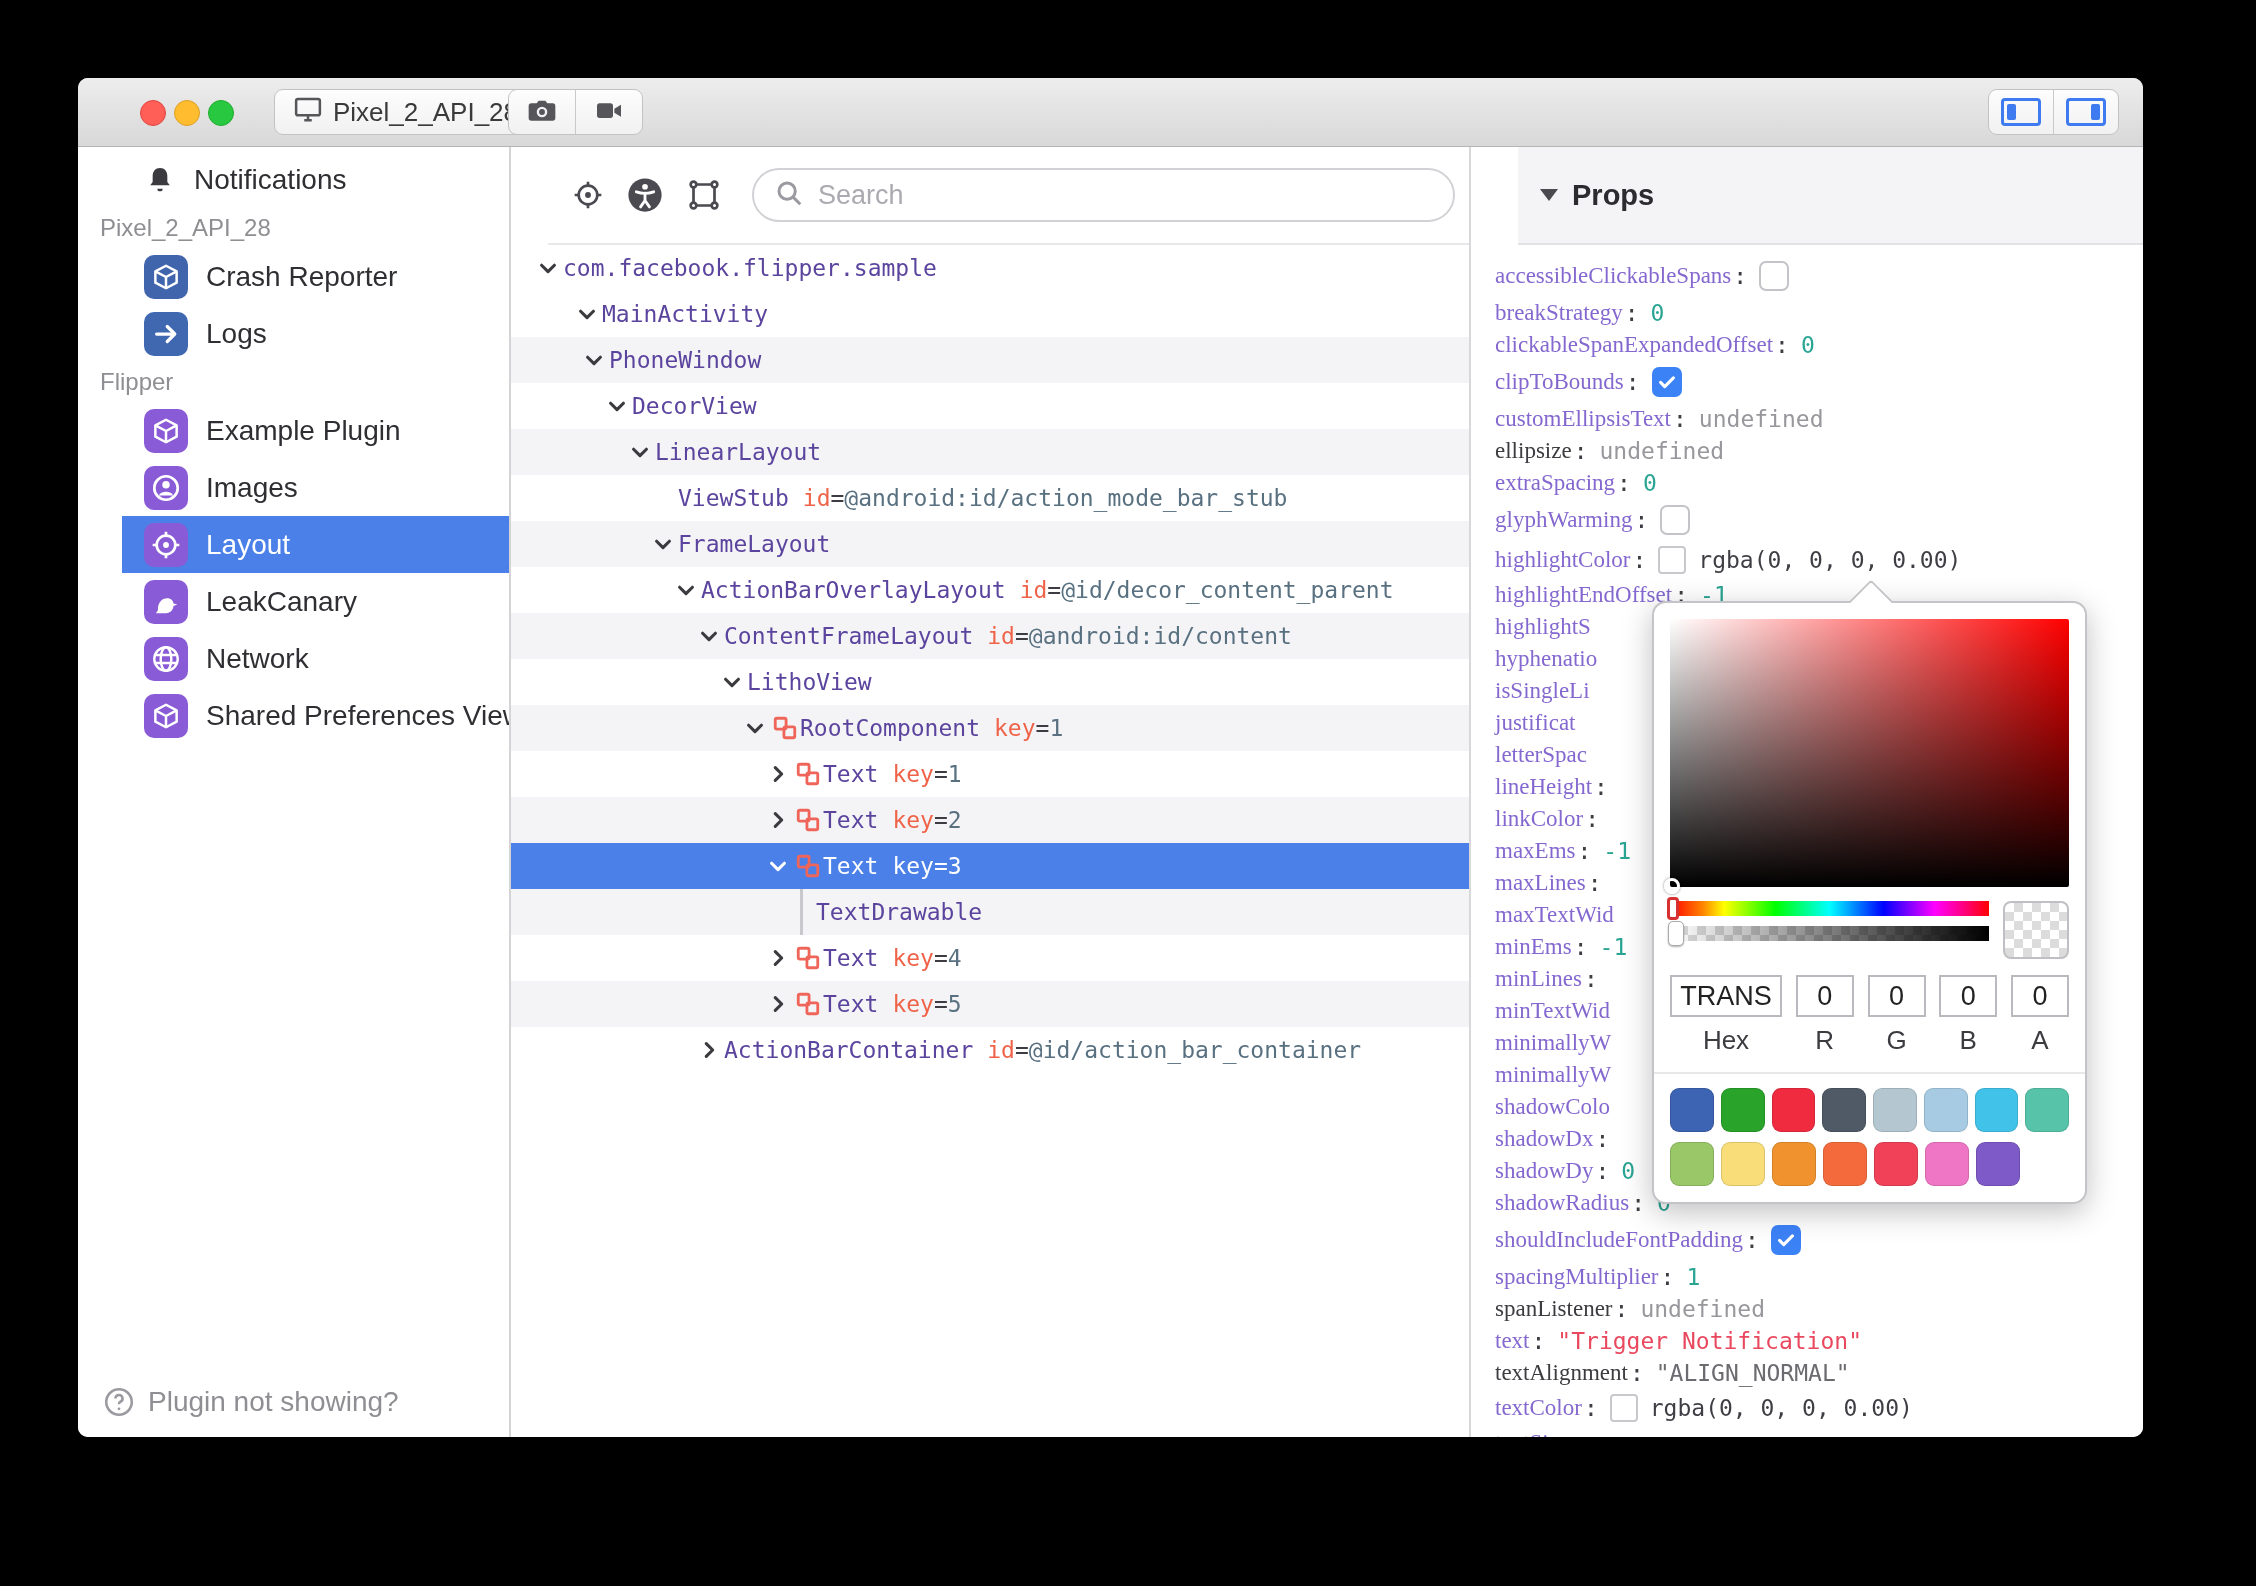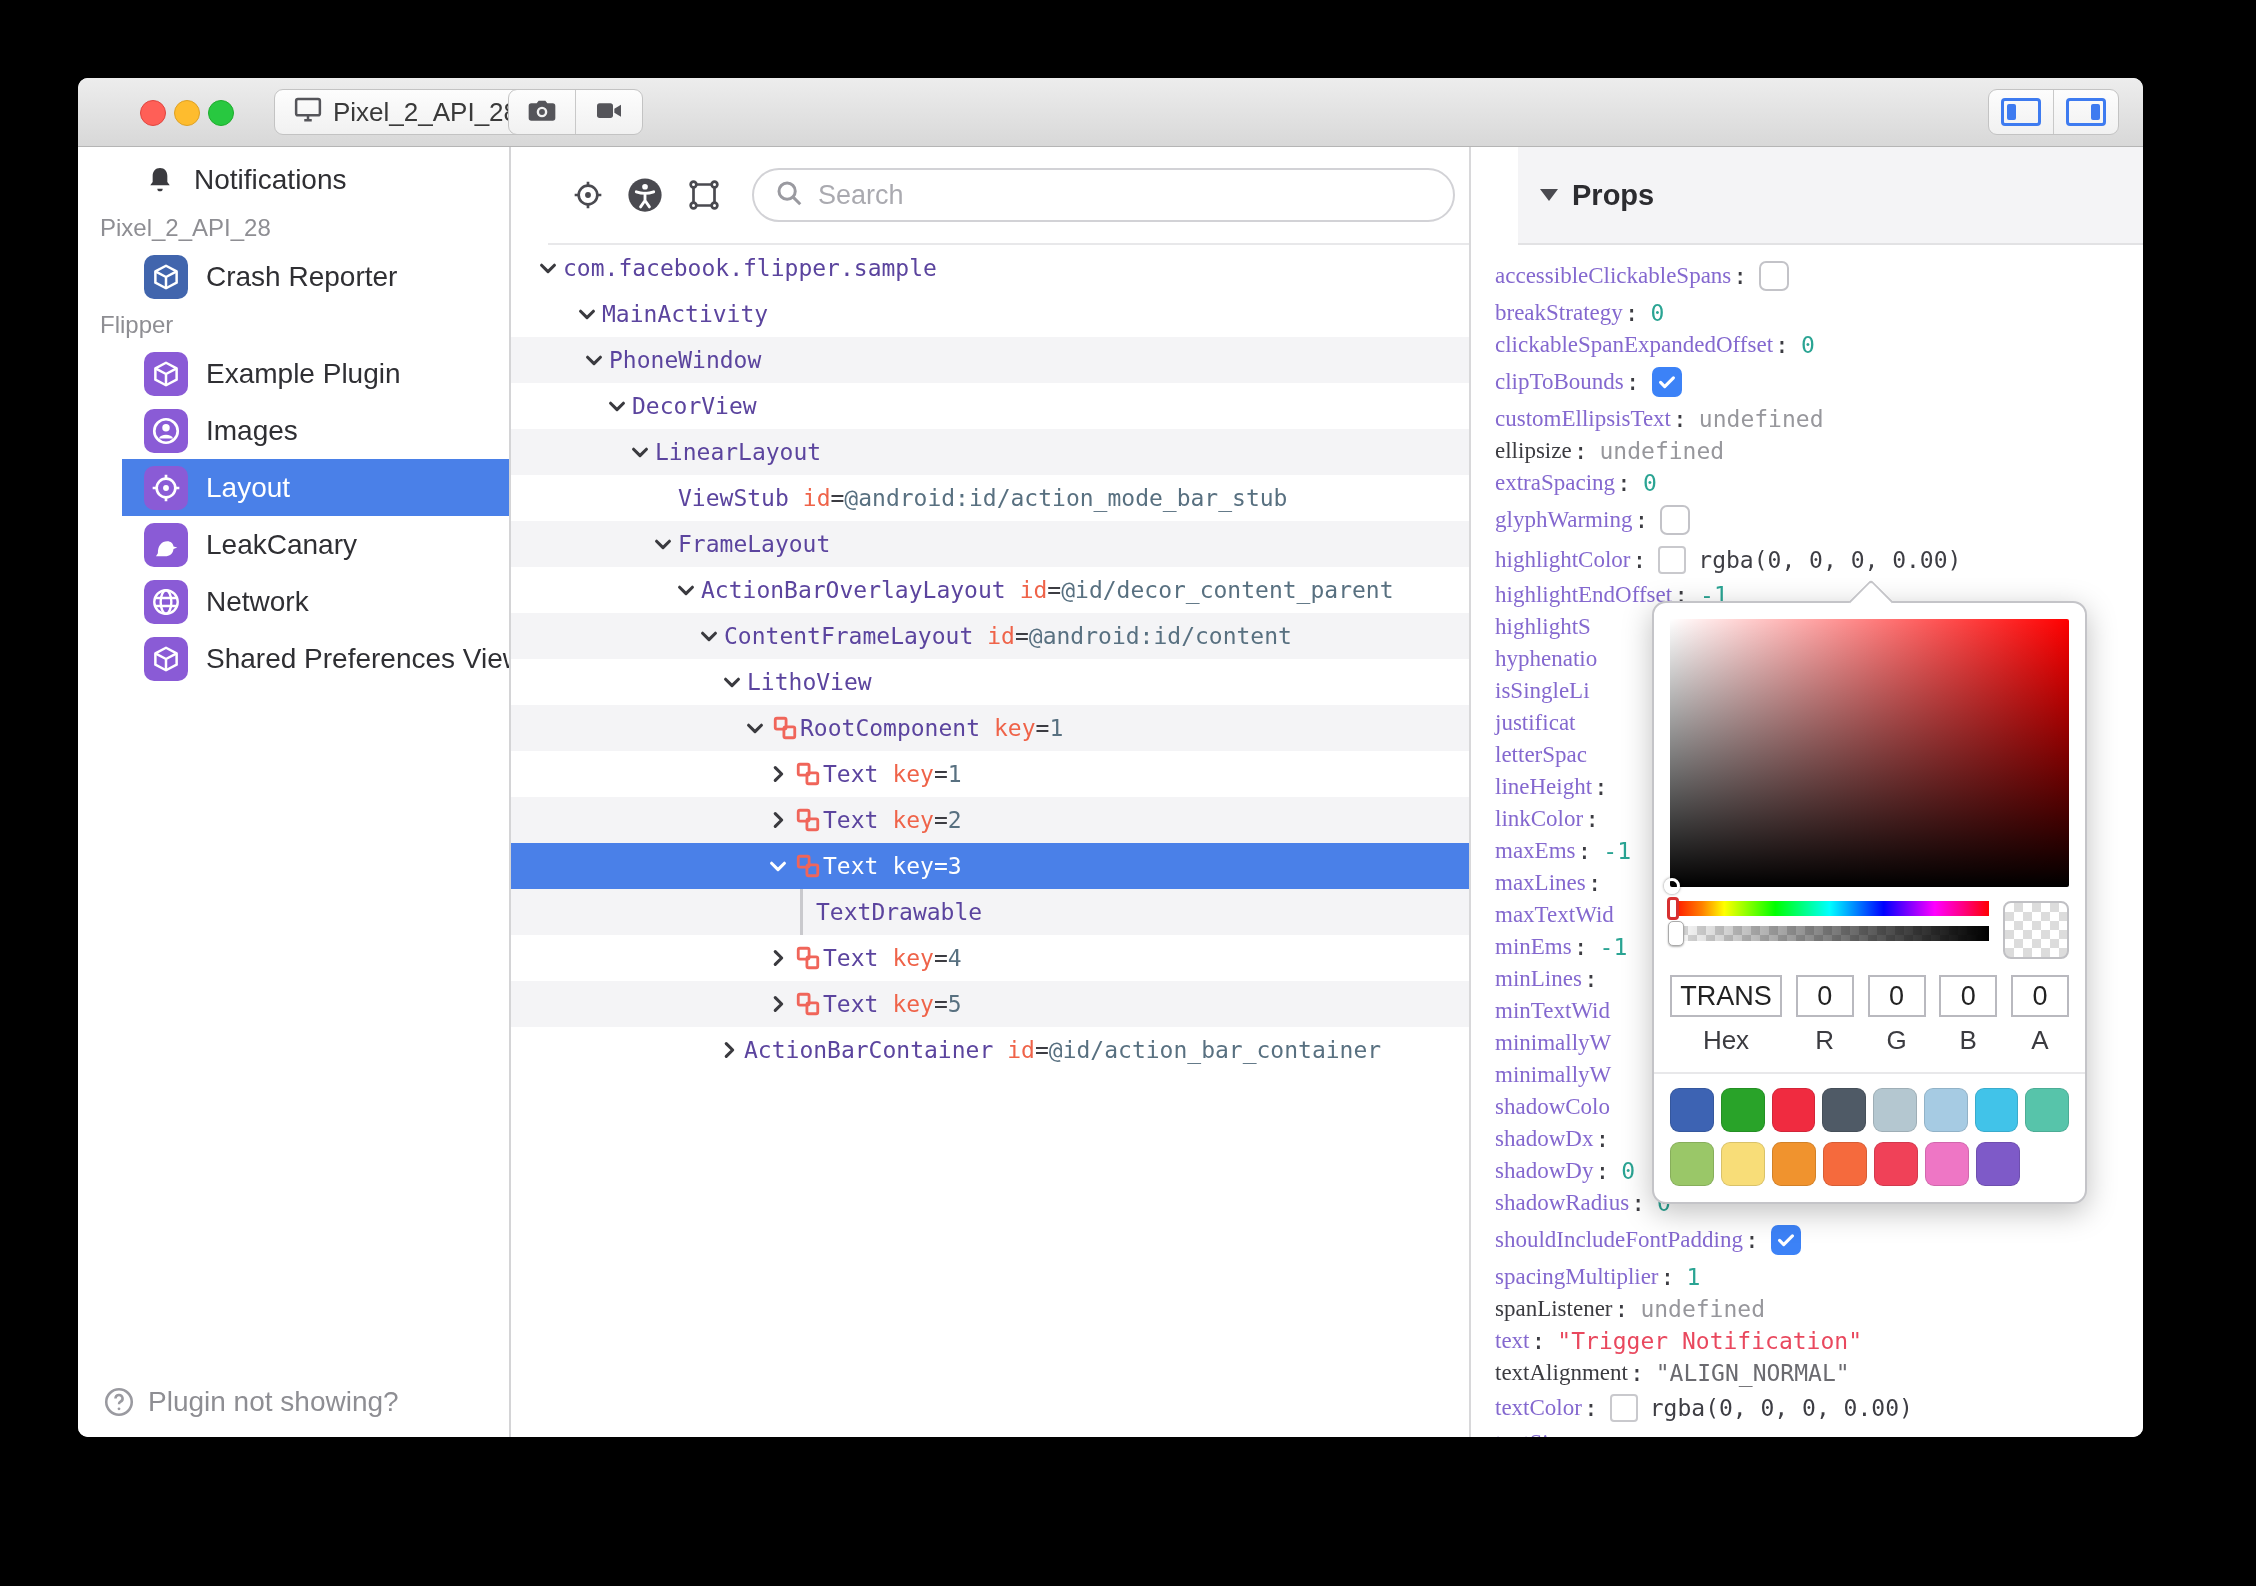--- a/index.html
+++ b/index.html
@@ -171,20 +171,28 @@
         <div class="sb-label">Pixel_2_API_28</div>
         <div class="sb-row">
           <span class="tile" style="background: rgb(65, 101, 173);">
             <svg width="30" height="30" viewBox="0 0 24 24" fill="none" stroke="#fff" stroke-width="2" stroke-linejoin="round">
               <path d="M12 3 L20.5 7.5 V16.5 L12 21 L3.5 16.5 V7.5 Z"></path>
               <path d="M3.5 7.5 L12 12 L20.5 7.5 M12 12 V21"></path>
             </svg>
           </span>
           <span>Crash Reporter</span>
         </div>
+        <div class="sb-row">
+          <span class="tile" style="background: rgb(64, 104, 177);">
+            <svg width="30" height="30" viewBox="0 0 24 24" fill="none" stroke="#fff" stroke-width="2.6" stroke-linecap="round" stroke-linejoin="round">
+              <path d="M4.5 12 H19 M13 6 l6 6 -6 6"></path>
+            </svg>
+          </span>
+          <span>Logs</span>
+        </div>
         <div class="sb-label">Flipper</div>
         <div class="sb-row">
           <span class="tile" style="background: rgb(138, 91, 214);">
             <svg width="30" height="30" viewBox="0 0 24 24" fill="none" stroke="#fff" stroke-width="2" stroke-linejoin="round">
               <path d="M12 3 L20.5 7.5 V16.5 L12 21 L3.5 16.5 V7.5 Z"></path>
               <path d="M3.5 7.5 L12 12 L20.5 7.5 M12 12 V21"></path>
             </svg>
           </span>
           <span>Example Plugin</span>
         </div>
@@ -477,21 +485,21 @@
               <svg width="26" height="26" viewBox="0 0 24 24" fill="none" stroke="#f0655a" stroke-width="2.6">
                 <rect x="3" y="3" width="10" height="10" rx="1.5"></rect>
                 <rect x="11" y="11" width="10" height="10" rx="1.5"></rect>
               </svg>
             </span>
             <span class="tname">Text</span>
             <span class="tattr">key</span>
             <span class="teq">=</span>
             <span class="tval">5</span>
           </div>
-          <div class="trow" style="padding-left: 183px; margin-left: 20px;">
+          <div class="trow" style="padding-left: 183px;">
             <span class="slot chev">
               <svg width="22" height="22" viewBox="0 0 24 24" fill="none" stroke="currentColor" stroke-width="3.4" stroke-linecap="round" stroke-linejoin="round">
                 <path d="M9 5 l7 7 -7 7"></path>
               </svg>
             </span>
             <span class="tname">ActionBarContainer</span>
             <span class="tattr">id</span>
             <span class="teq">=</span>
             <span class="tval">@id/action_bar_container</span>
           </div>

